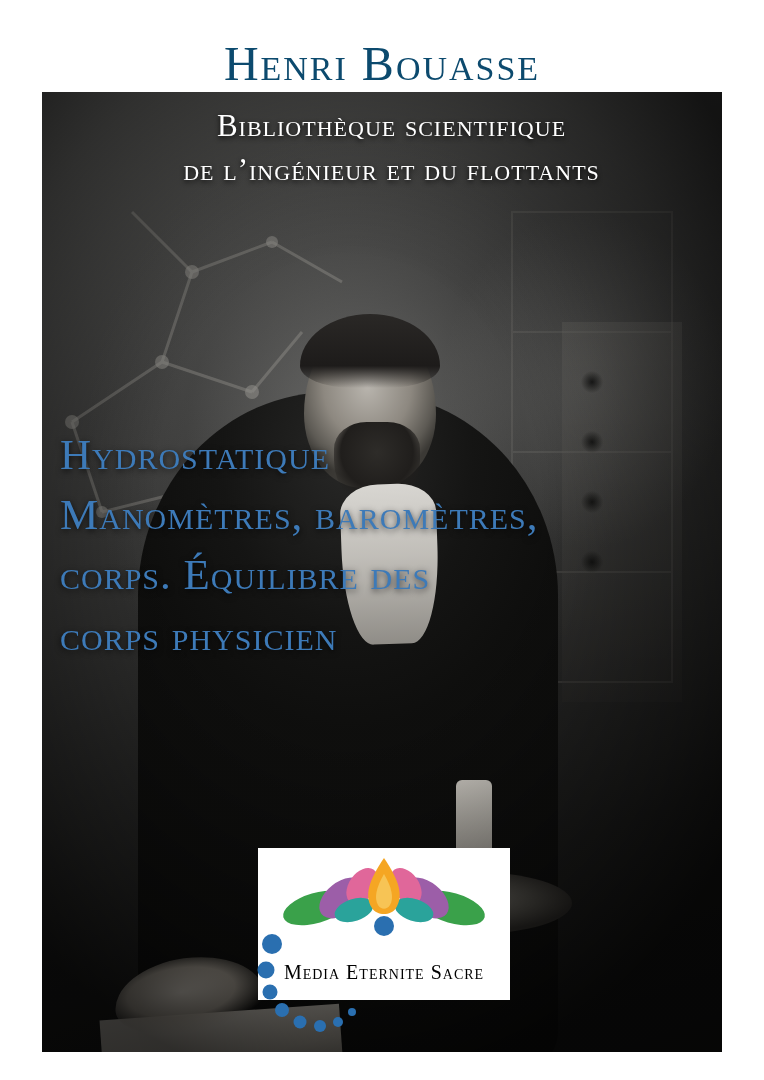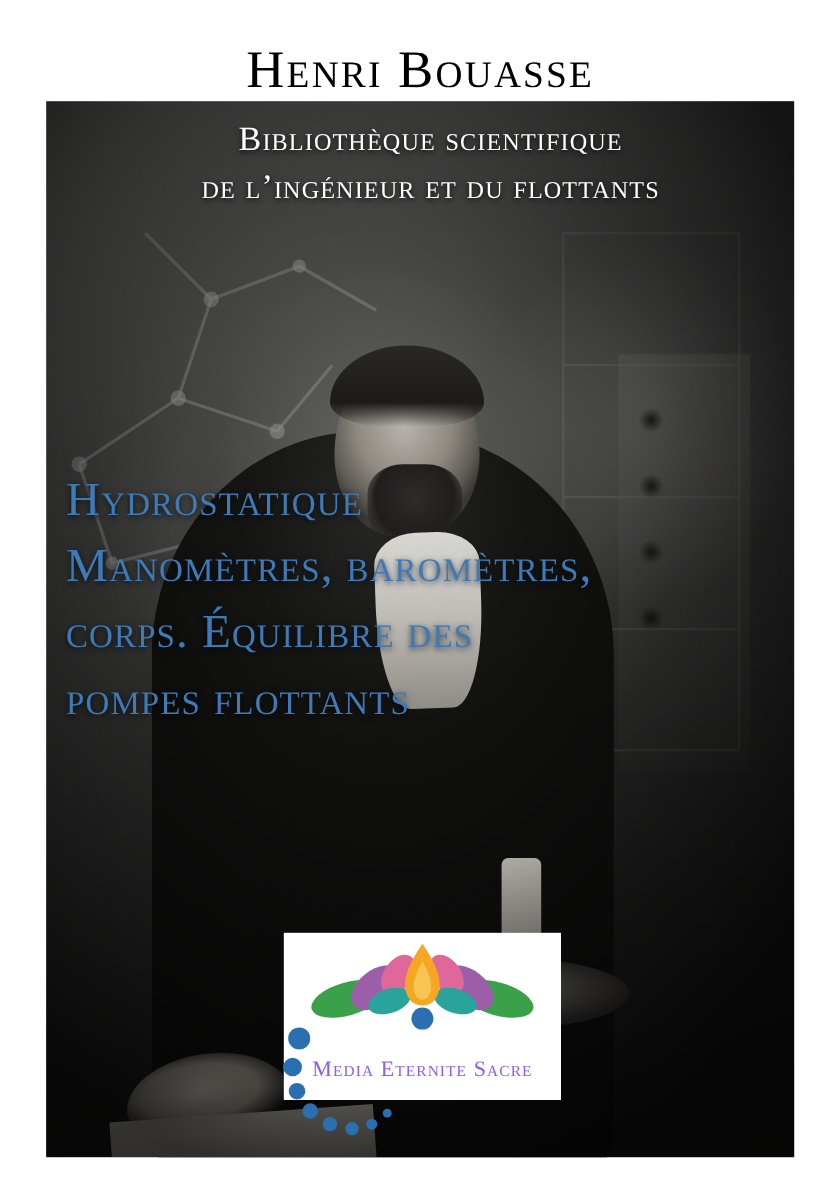--- a/index.html
+++ b/index.html
@@ -157,21 +157,21 @@
     pointer-events: none;
   }
 
   
   .author {
     position: absolute;
     left: 0;
     right: 0;
     top: 36px;
     text-align: center;
-    color: #000000;
+    color: #0c4a6e;
     font-family: "Liberation Serif", serif;
     font-variant: small-caps;
     font-size: 48px;
     letter-spacing: 2px;
     text-shadow: 0 1px 0 rgba(255,255,255,0.55);
   }
 
   .series {
     position: absolute;
     left: 0;
@@ -220,21 +220,21 @@
     top: 4px;
     width: 252px;
     height: 104px;
   }
   .logo-text {
     position: absolute;
     left: 0;
     right: 0;
     bottom: 16px;
     text-align: center;
-    color: #8b5cf6;
+    color: #000000;
     font-family: "Liberation Serif", serif;
     font-variant: small-caps;
     font-size: 20px;
     letter-spacing: 1px;
   }
   .logo-dots {
     position: absolute;
     left: 250px;
     top: 930px;
     width: 120px;
@@ -292,21 +292,21 @@
 
   <div class="series">
     <span class="line">Bibliothèque scientifique</span>
     <span class="line">de l’ingénieur et du flottants</span>
   </div>
 
   <div class="title-block">
     <span class="line">Hydrostatique</span>
     <span class="line">Manomètres, baromètres,</span>
     <span class="line">corps. Équilibre des</span>
-    <span class="line">pompes flottants</span>
+    <span class="line">corps physicien</span>
   </div>
 
   <div class="logo-card">
     <svg class="logo-art" viewBox="0 0 252 104">
 
       <ellipse cx="58" cy="56" rx="34" ry="15" fill="#3aa14a" transform="rotate(-16 58 56)"></ellipse>
       <ellipse cx="194" cy="56" rx="34" ry="15" fill="#3aa14a" transform="rotate(16 194 56)"></ellipse>
 
       <ellipse cx="84" cy="46" rx="26" ry="16" fill="#9c5ea8" transform="rotate(-38 84 46)"></ellipse>
       <ellipse cx="168" cy="46" rx="26" ry="16" fill="#9c5ea8" transform="rotate(38 168 46)"></ellipse>

